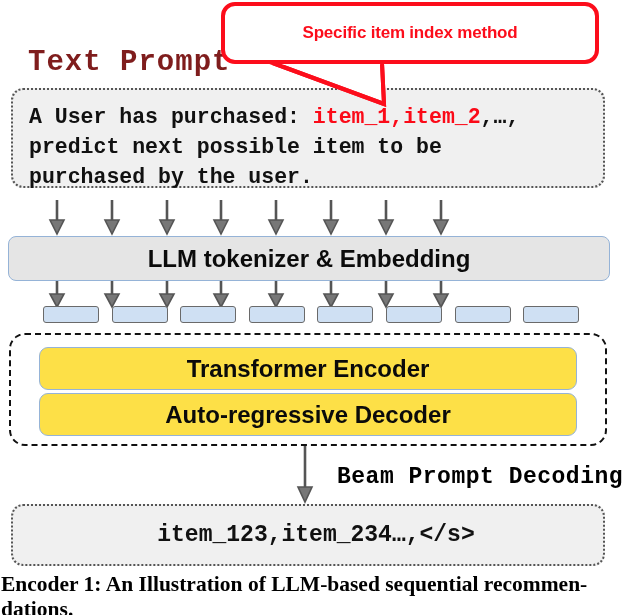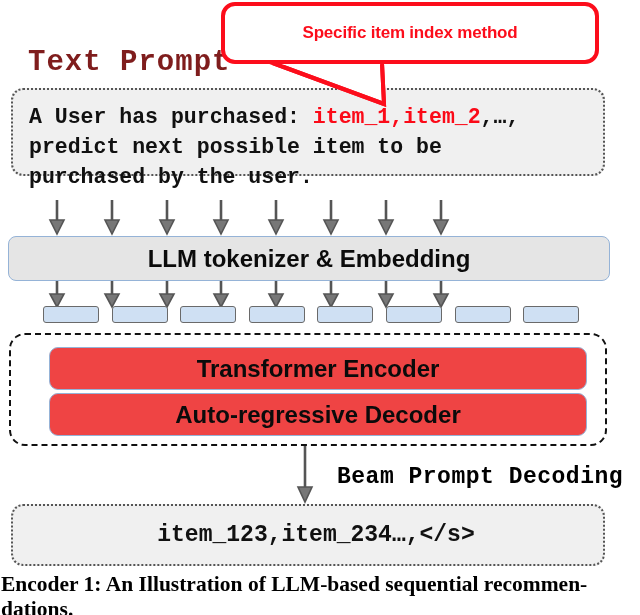--- a/index.html
+++ b/index.html
@@ -69,21 +69,21 @@
     white-space: nowrap;
     z-index: 4;
   }
 
   
   #prompt-box {
     position: absolute;
     left: 11px;
     top: 88px;
     width: 594px;
-    height: 88px;
+    height: 100px;
     box-sizing: border-box;
     border: 2px dotted #555555;
     border-radius: 12px;
     background: #f0f0f0;
     z-index: 3;
   }
   #prompt-text {
     position: absolute;
     left: 16px;
     top: 12px;
@@ -158,27 +158,27 @@
     width: 598px;
     height: 113px;
     box-sizing: border-box;
     border: 2.5px dashed #111111;
     border-radius: 16px;
     background: transparent;
     z-index: 3;
   }
   .model-inner {
     position: absolute;
-    left: 38px;
+    left: 28px;
     width: 538px;
     height: 43px;
     box-sizing: border-box;
     border: 1.5px solid #95b3d7;
     border-radius: 9px;
-    background: #ef4444;
+    background: #fde047;
     display: flex;
     align-items: center;
     justify-content: center;
   }
   #encoder-box { top: 12px; }
   #decoder-box { top: 58px; }
   .model-inner-label {
     font-family: "Liberation Sans", sans-serif;
     font-weight: bold;
     font-size: 24px;

